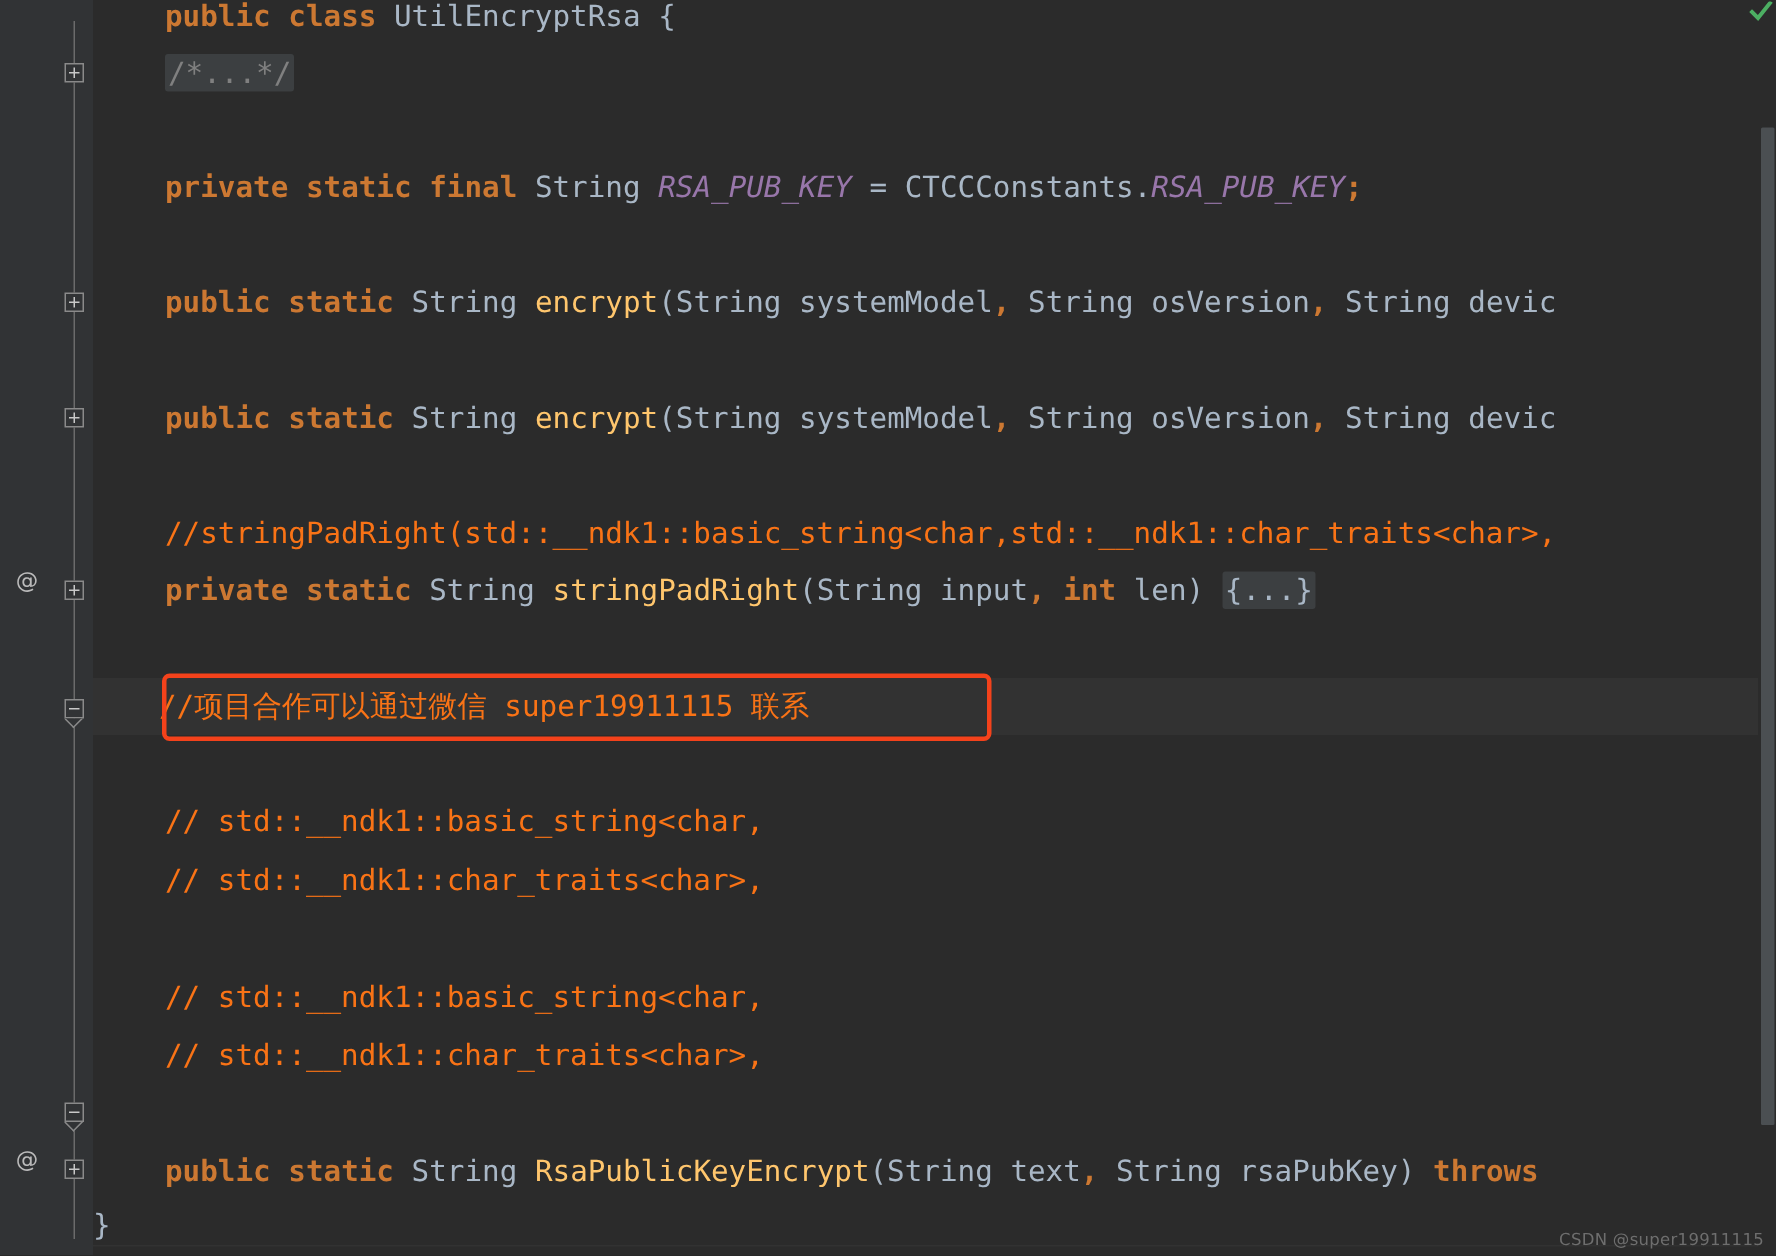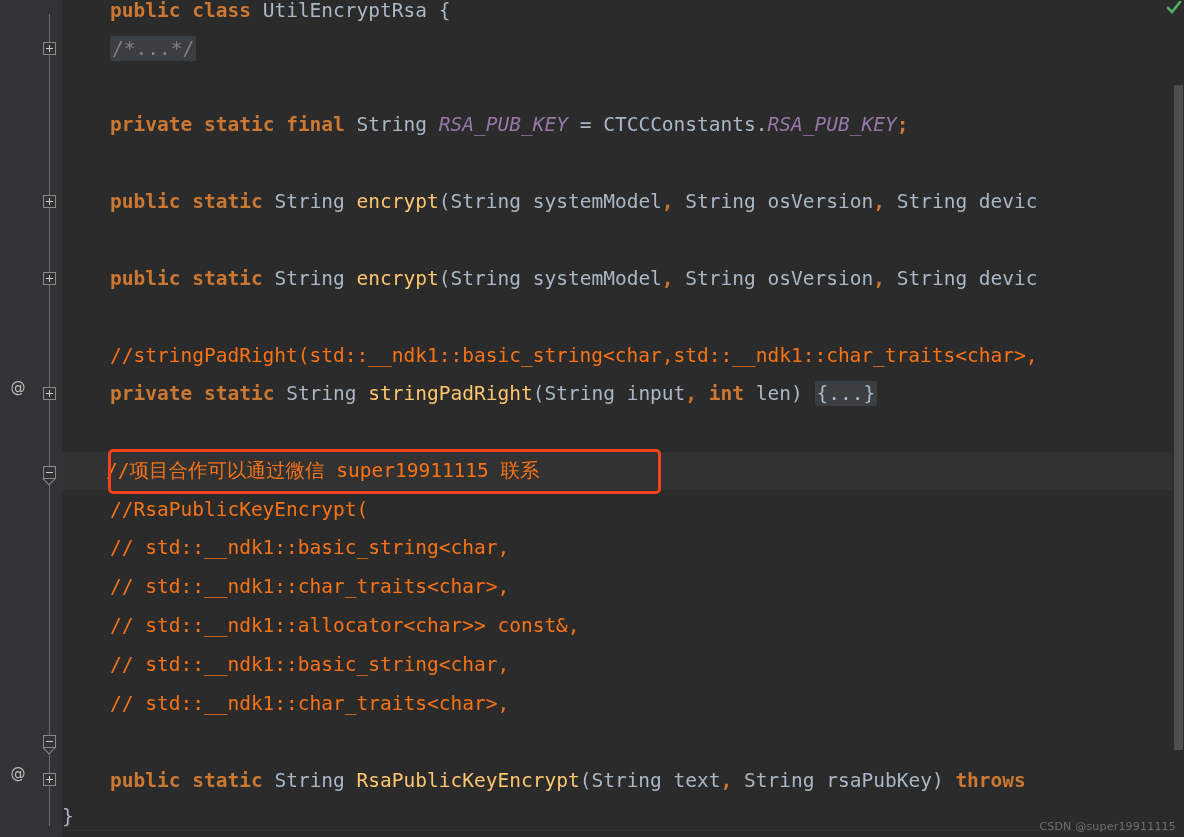--- a/index.html
+++ b/index.html
@@ -194,24 +194,22 @@
   <div class="code-area" id="code-area">
       <div class="line" style="top: -8px; left: 48px;"><span class="kw">public</span><span class="plain"> </span><span class="kw">class</span><span class="plain"> </span><span class="typ">UtilEncryptRsa</span><span class="plain"> </span><span class="brace">{</span></div>
       <div class="line" style="top: 30px; left: 48px;"><span class="folded">/*...*/</span></div>
       <div class="line" style="top: 106px; left: 48px;"><span class="kw">private</span><span class="plain"> </span><span class="kw">static</span><span class="plain"> </span><span class="kw">final</span><span class="plain"> </span><span class="typ">String</span><span class="plain"> </span><span class="fld">RSA_PUB_KEY</span><span class="plain"> = </span><span class="typ">CTCCConstants.</span><span class="fld">RSA_PUB_KEY</span><span class="kw">;</span></div>
       <div class="line" style="top: 183px; left: 48px;"><span class="kw">public</span><span class="plain"> </span><span class="kw">static</span><span class="plain"> </span><span class="typ">String</span><span class="plain"> </span><span class="fn">encrypt</span><span class="typ">(String systemModel</span><span class="kw">,</span><span class="typ"> String osVersion</span><span class="kw">,</span><span class="typ"> String devic</span></div>
       <div class="line" style="top: 260px; left: 48px;"><span class="kw">public</span><span class="plain"> </span><span class="kw">static</span><span class="plain"> </span><span class="typ">String</span><span class="plain"> </span><span class="fn">encrypt</span><span class="typ">(String systemModel</span><span class="kw">,</span><span class="typ"> String osVersion</span><span class="kw">,</span><span class="typ"> String devic</span></div>
       <div class="line" style="top: 337px; left: 48px;"><span class="cmt">//stringPadRight(std::__ndk1::basic_string&lt;char,std::__ndk1::char_traits&lt;char&gt;,</span></div>
       <div class="line" style="top: 375px; left: 48px;"><span class="kw">private</span><span class="plain"> </span><span class="kw">static</span><span class="plain"> </span><span class="typ">String</span><span class="plain"> </span><span class="fn">stringPadRight</span><span class="typ">(String input</span><span class="kw">,</span><span class="plain"> </span><span class="kw">int</span><span class="typ"> len) </span><span class="folded-body">{...}</span></div>
       <div class="line-hl" style="top: 452px;"></div>
       <div class="line" style="top: 452px; left: 44px;"><span class="cmt">//项目合作可以通过微信 super19911115 联系</span></div>
-      <div class="line" style="top: 491px; left: 48px;"><span class="cmt">//RsaPublicKeyEncrypt(</span></div>
       <div class="line" style="top: 529px; left: 48px;"><span class="cmt">// std::__ndk1::basic_string&lt;char,</span></div>
       <div class="line" style="top: 568px; left: 48px;"><span class="cmt">// std::__ndk1::char_traits&lt;char&gt;,</span></div>
-      <div class="line" style="top: 607px; left: 48px;"><span class="cmt">// std::__ndk1::allocator&lt;char&gt;&gt; const&amp;,</span></div>
       <div class="line" style="top: 646px; left: 48px;"><span class="cmt">// std::__ndk1::basic_string&lt;char,</span></div>
       <div class="line" style="top: 685px; left: 48px;"><span class="cmt">// std::__ndk1::char_traits&lt;char&gt;,</span></div>
       <div class="line" style="top: 762px; left: 48px;"><span class="kw">public</span><span class="plain"> </span><span class="kw">static</span><span class="plain"> </span><span class="typ">String</span><span class="plain"> </span><span class="fn">RsaPublicKeyEncrypt</span><span class="typ">(String text</span><span class="kw">,</span><span class="typ"> String rsaPubKey) </span><span class="kw">throws</span></div>
       <div class="line" style="top: 798px; left: 0px;"><span class="brace">}</span></div>
     </div>
 
   <div class="gutter" id="gutter">
       <div class="fold-line" style="top: 14px; height: 812px;"></div>
       <div class="gutter-annot" style="top: 378px;">@</div>
       <div class="gutter-annot" style="top: 764px;">@</div>

